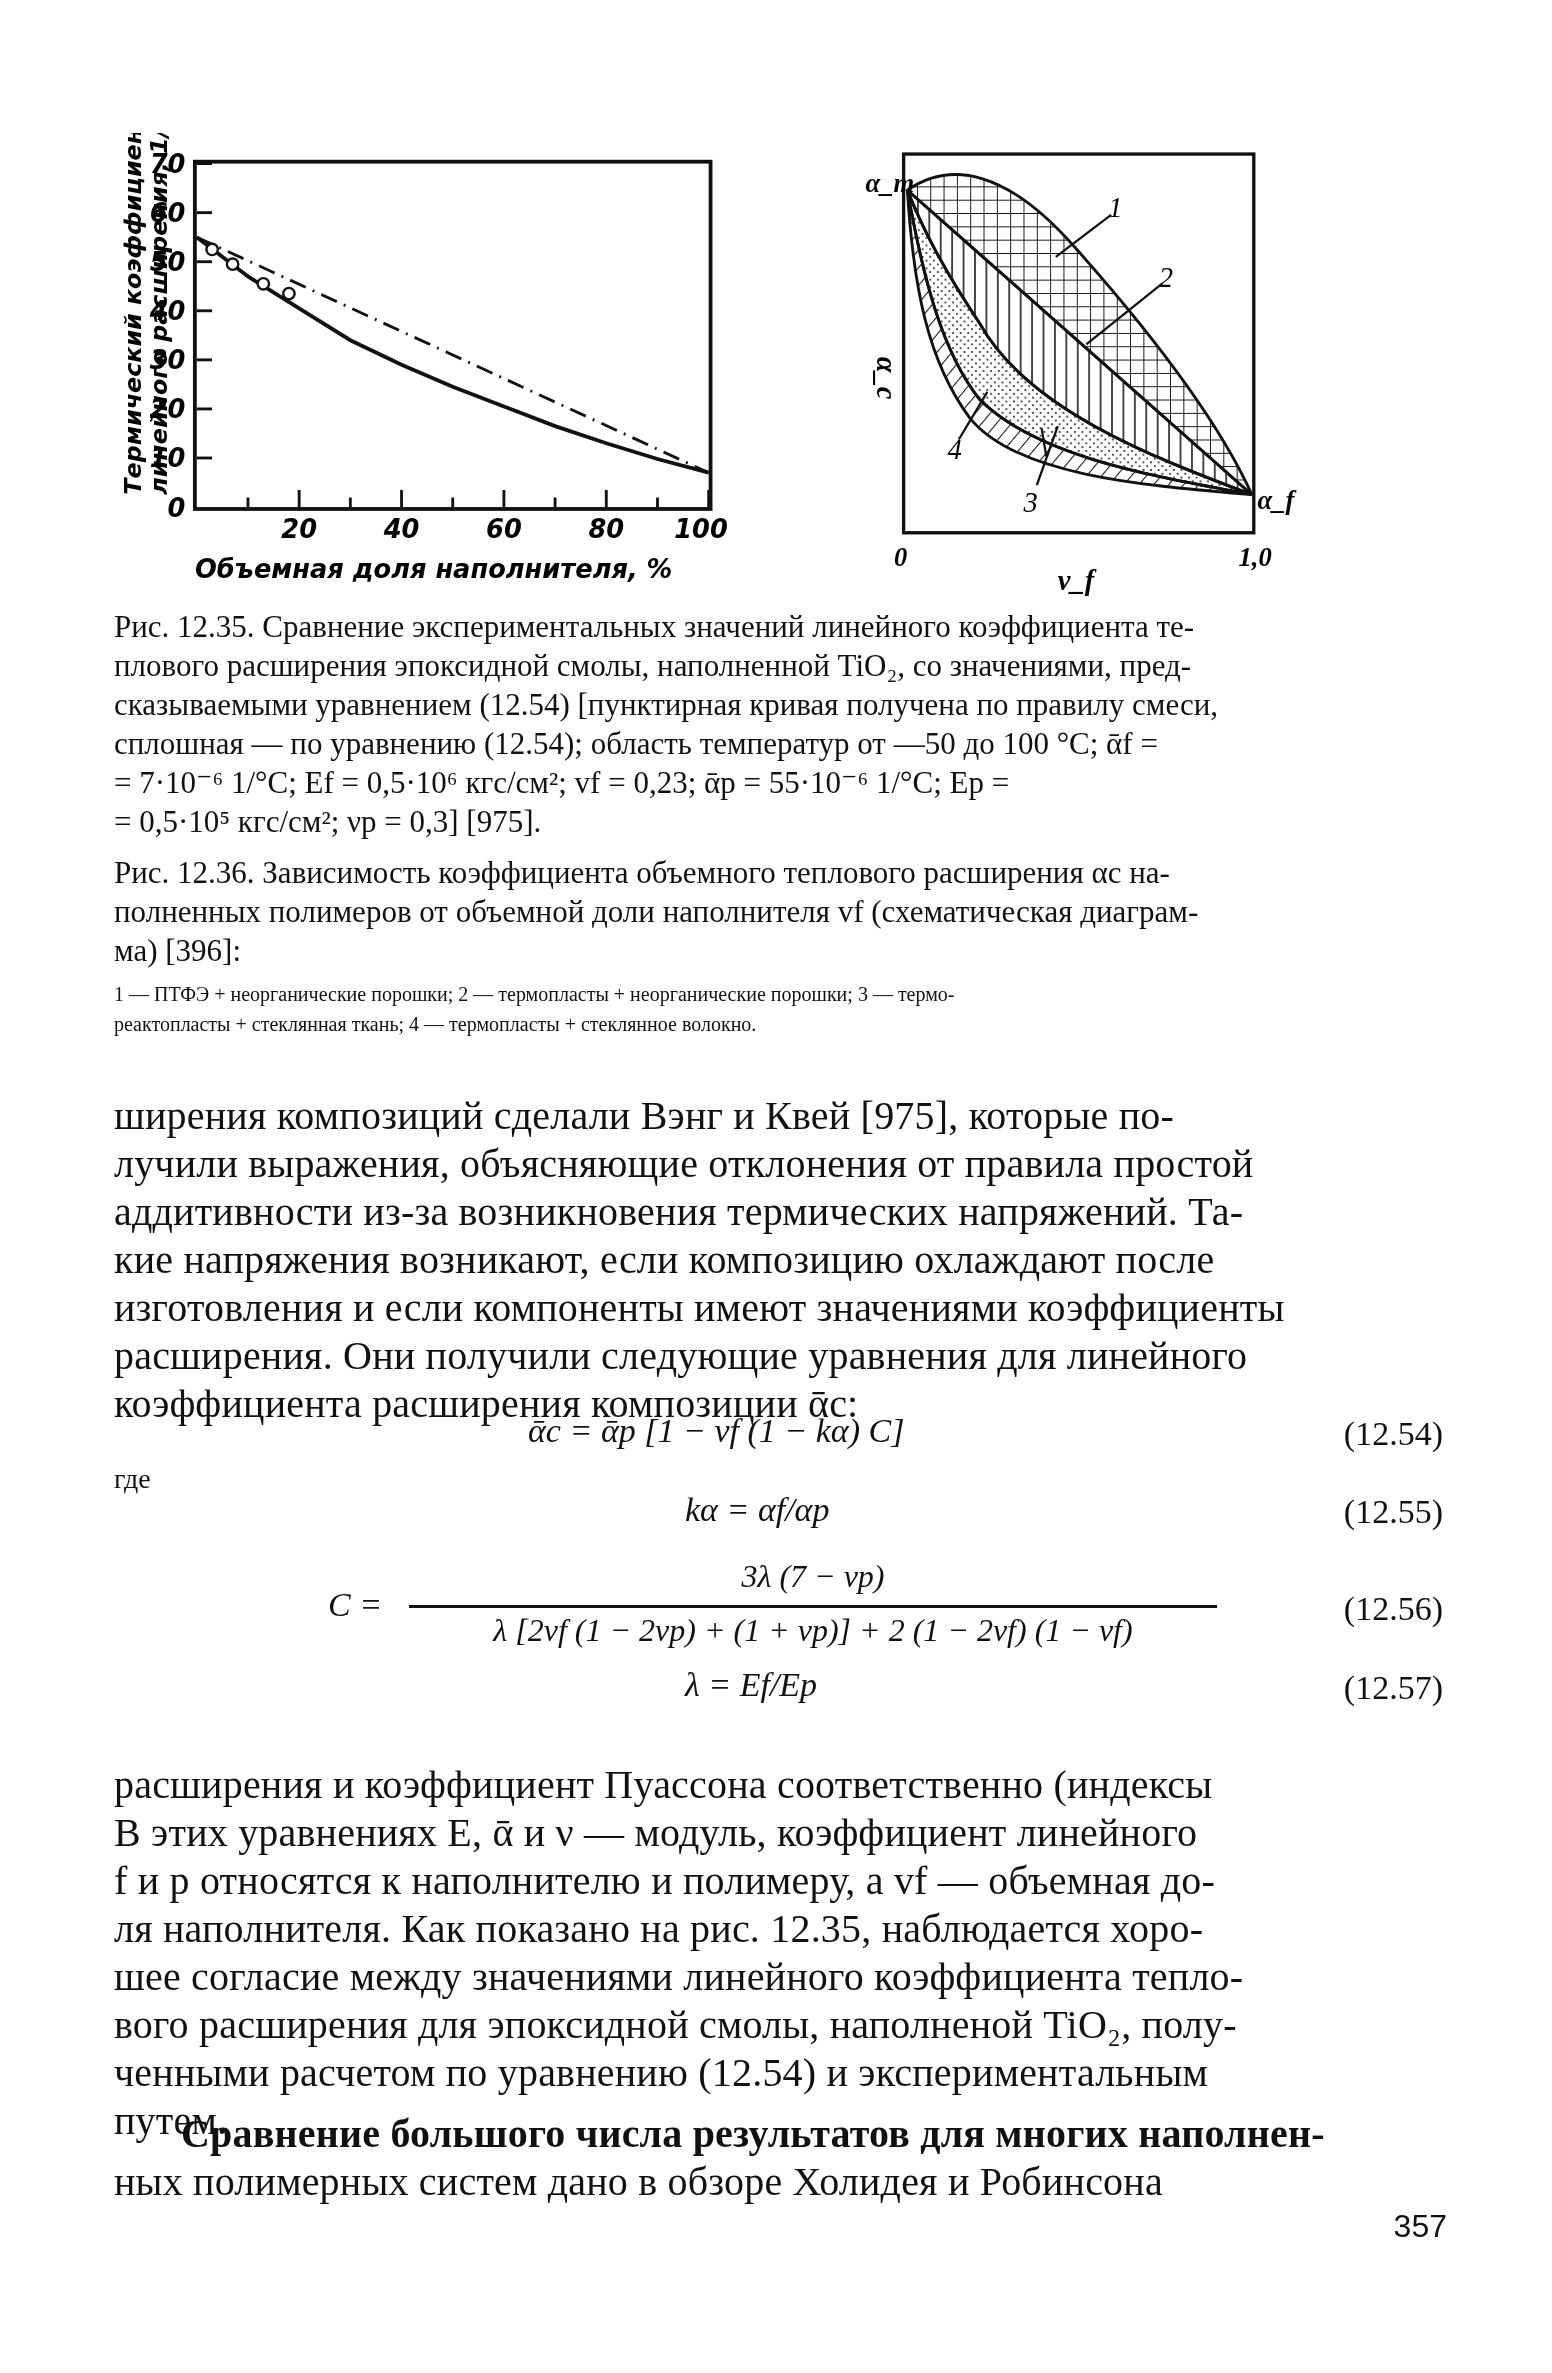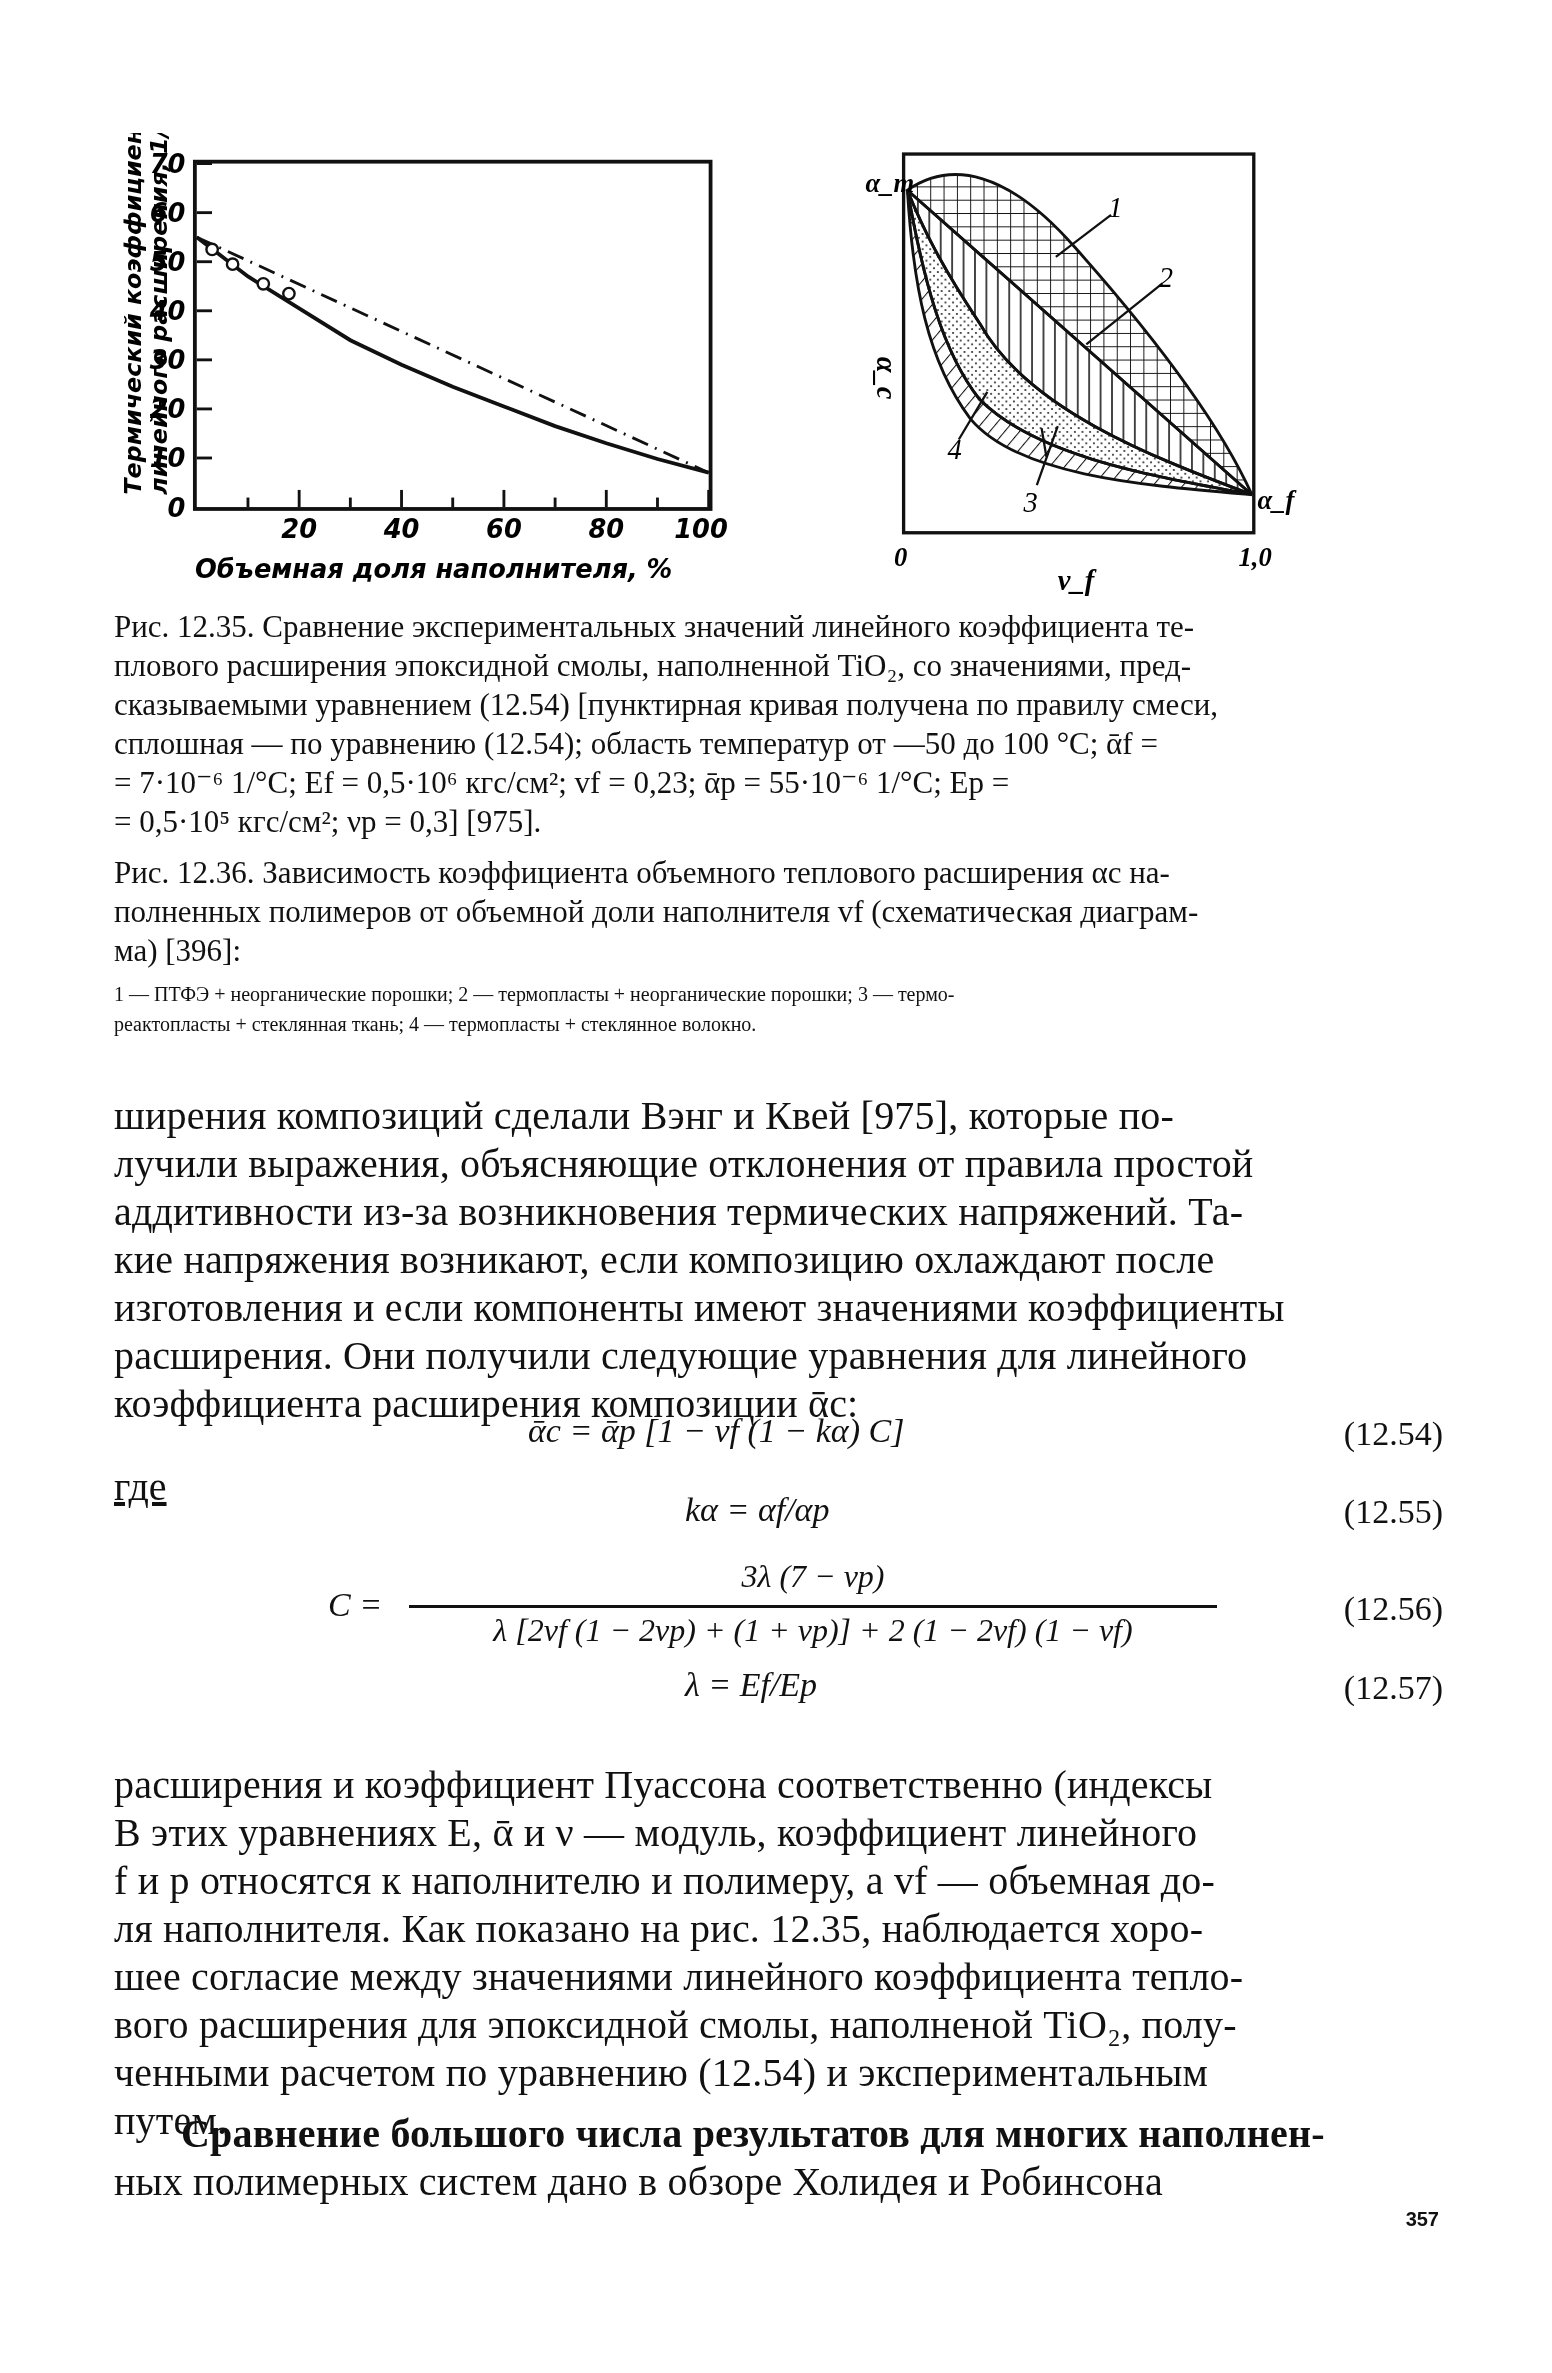--- a/index.html
+++ b/index.html
@@ -7,21 +7,21 @@
          font-family:"Liberation Serif", "DejaVu Serif", serif; color:#111; }
   .abs { position:absolute; }
   .fig { position:absolute; }
   .axis-title { font-family:"DejaVu Sans", sans-serif; font-style:italic; font-weight:bold; }
   .cap { position:absolute; left:114px; width:1327px; font-size:31px; line-height:39px; text-align:justify; }
   .cap-legend { position:absolute; left:114px; width:1327px; font-size:20px; line-height:29.5px; text-align:justify; }
   .body-text { position:absolute; left:114px; width:1332px; font-size:40px; line-height:48px; text-align:justify; letter-spacing:0.2px; }
   .eq { position:absolute; font-style:italic; font-size:34px; }
   .eqn { position:absolute; right:109px; font-size:34px; }
   .indent { text-indent:67px;font-weight:bold; }
-  .page-num { position:absolute; right:113px; top:2208px; font-size:20px; font-weight:bold; font-family:"Liberation Sans", sans-serif; }
+  .page-num { position:absolute; right:105px; top:2208px; font-size:32px; font-weight:normal; font-family:"Liberation Sans", sans-serif; }
   .frac { position:absolute; text-align:center; font-style:italic; font-size:32px; }
 </style>
 </head>
 <body>
 
 <svg class="fig" style="left:114px; top:133px;" width="647" height="476" viewBox="0 0 680 500">
 
   <text class="axis-title" transform="translate(28,380) rotate(-90)" font-size="25">Термический коэффициент</text>
   <text class="axis-title" transform="translate(56,380) rotate(-90)" font-size="25">линейного расширения, 1/°C</text>
 
@@ -141,21 +141,21 @@
   <div>аддитивности из-за возникновения термических напряжений. Та-</div>
   <div>кие напряжения возникают, если композицию охлаждают после</div>
   <div>изготовления и если компоненты имеют значениями коэффициенты</div>
   <div>расширения. Они получили следующие уравнения для линейного</div>
   <div>коэффициента расширения композиции ᾱc:</div>
 </div>
 
 <div class="eq" style="left:528px; top:1412px;">ᾱc = ᾱp [1 − vf (1 − kα) C]</div>
 <div class="eqn" style="top:1415px;">(12.54)</div>
 
-<div class="abs" style="left:114px; top:1463px; font-size:40px;text-decoration:underline;">где</div>
+<div class="abs" style="left:114px; top:1463px; font-size:28px;">где</div>
 
 <div class="eq" style="left:685px; top:1491px;">kα = αf/αp</div>
 <div class="eqn" style="top:1493px;">(12.55)</div>
 
 <div class="eq" style="left:328px; top:1586px;">C =</div>
 <div class="frac" style="left:409px; top:1558px; width:808px;">3λ (7 − νp)</div>
 <div class="abs" style="left:409px; top:1605px; width:808px; height:2.9px; background:#111;"></div>
 <div class="frac" style="left:409px; top:1612px; width:808px;">λ [2vf (1 − 2νp) + (1 + νp)] + 2 (1 − 2νf) (1 − vf)</div>
 <div class="eqn" style="top:1590px;">(12.56)</div>
 

